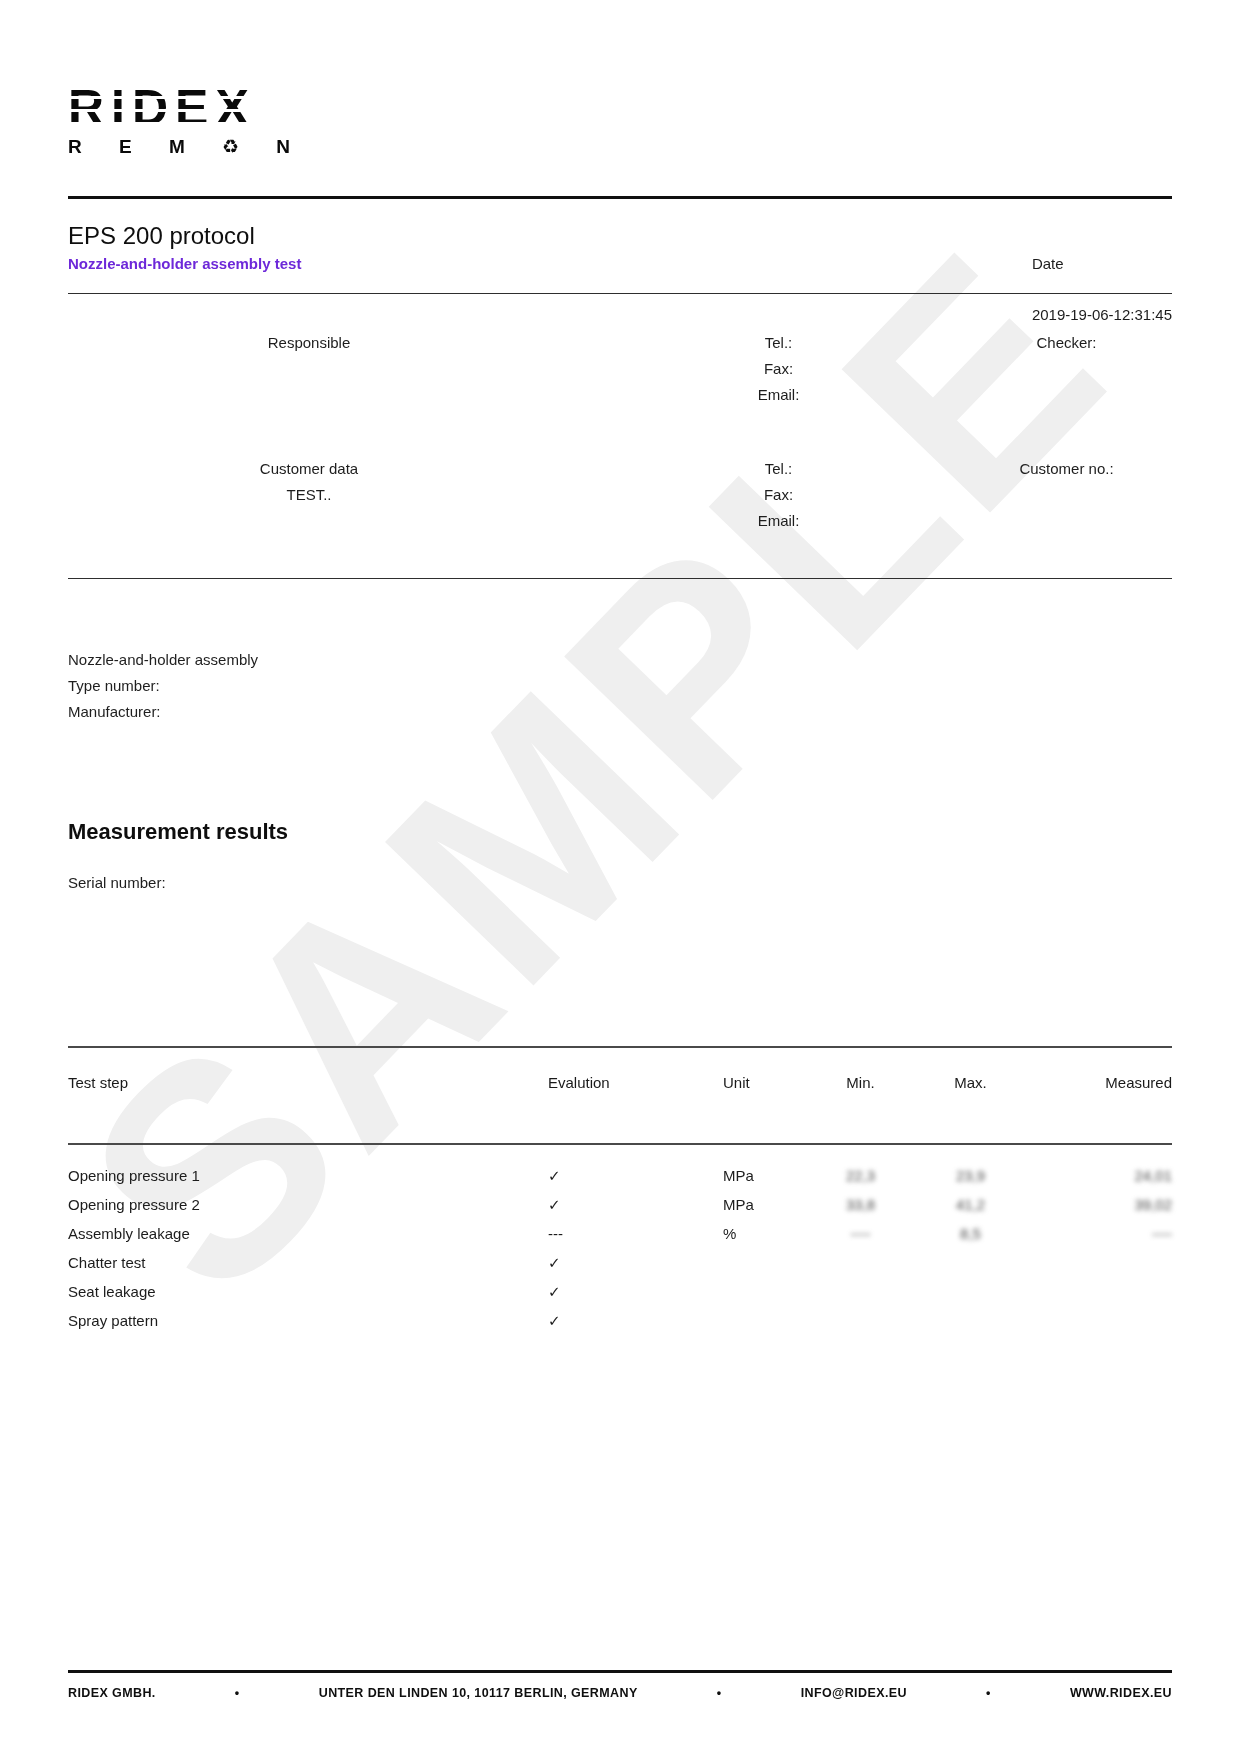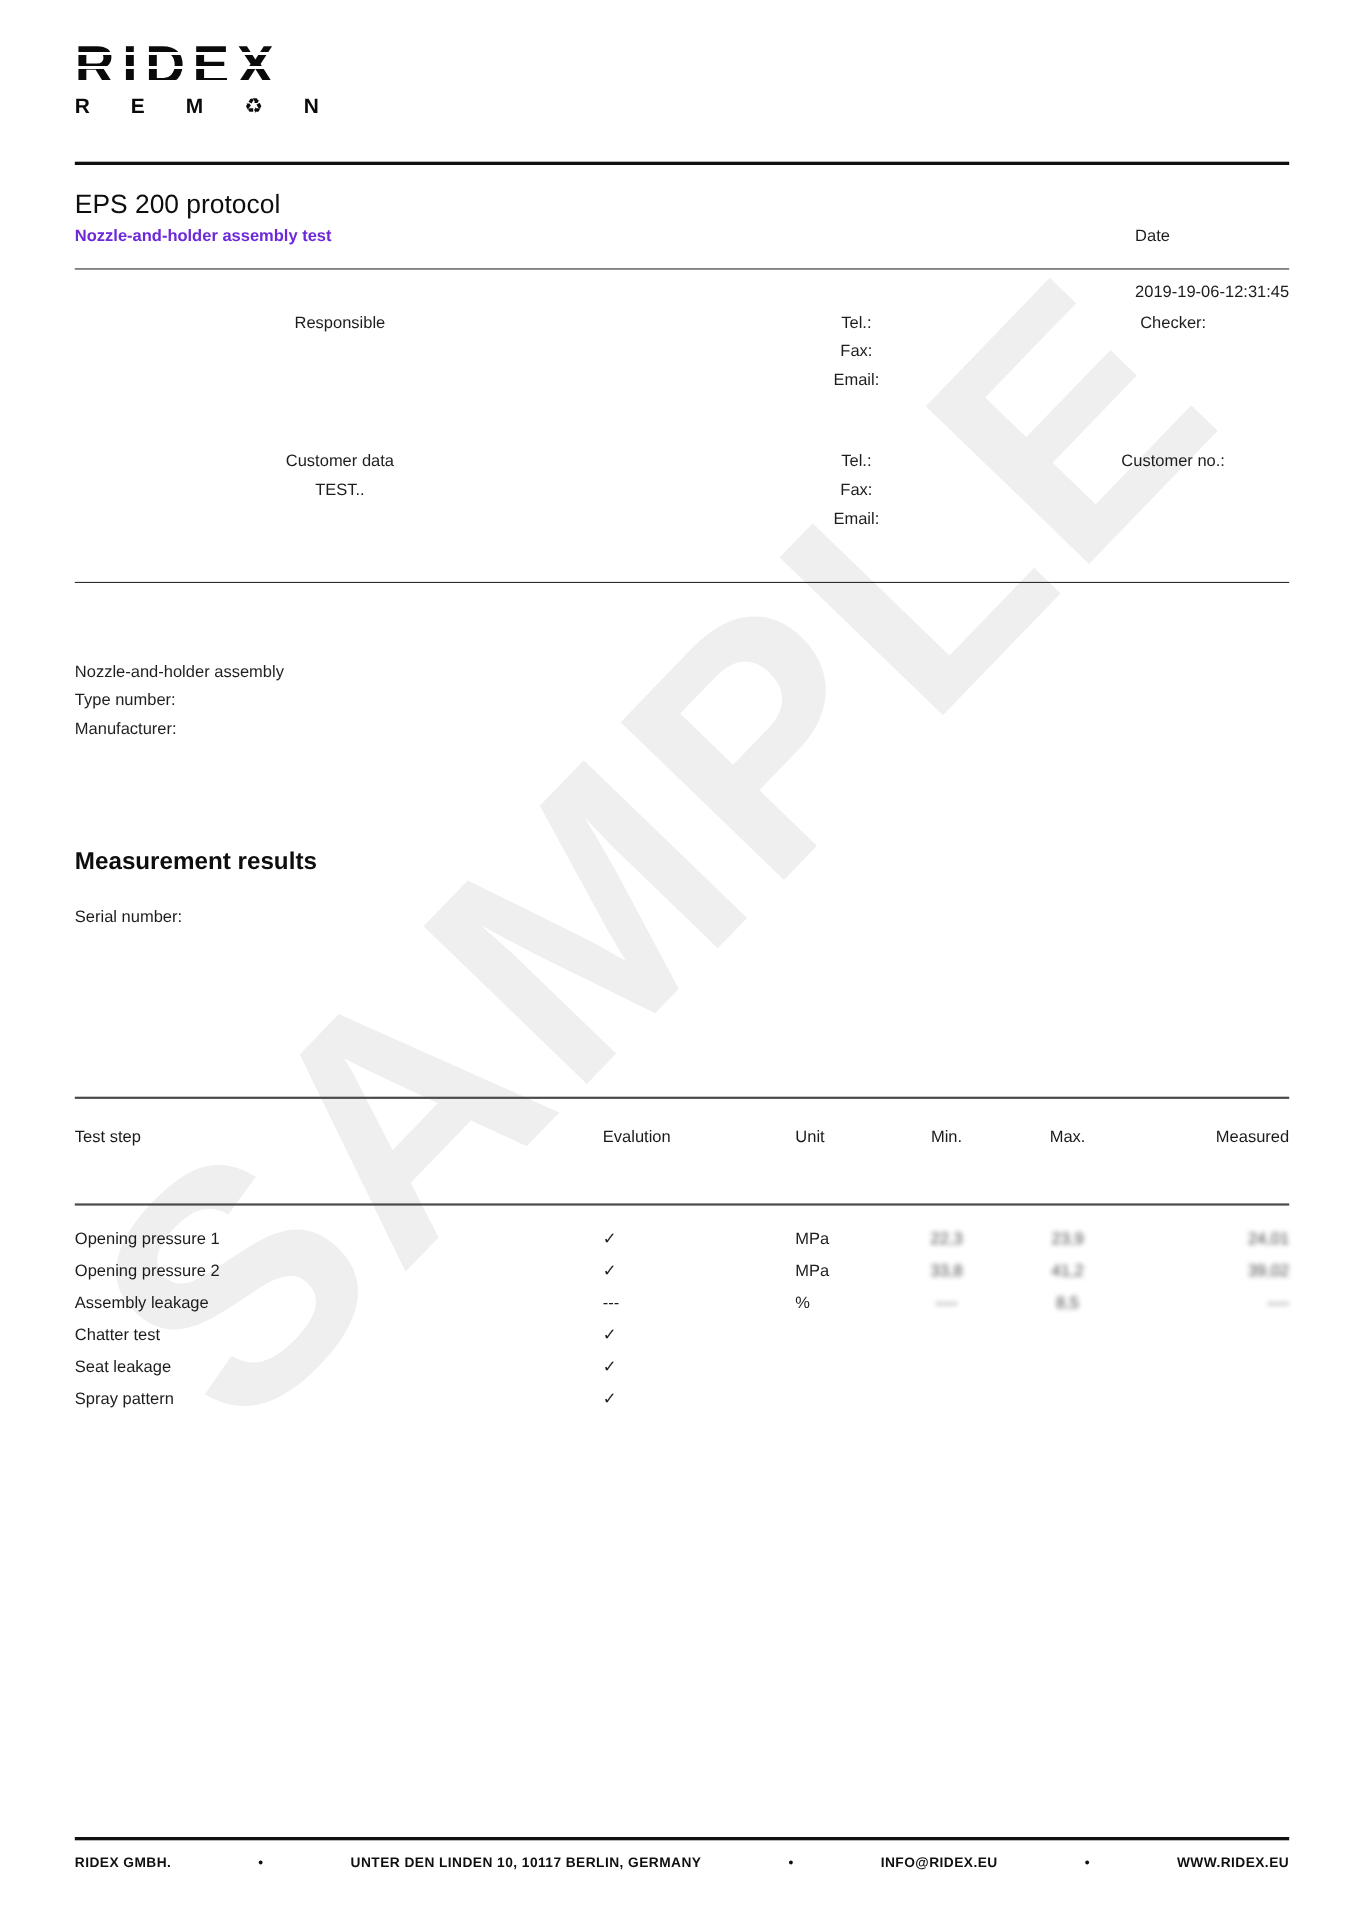--- a/index.html
+++ b/index.html
@@ -17,21 +17,21 @@
     position:absolute; left:48%; top:44%;
     transform:translate(-50%,-50%) rotate(-46deg);
     font-size:300px; font-weight:bold; letter-spacing:8px;
     color:#efefef; white-space:nowrap; z-index:0;
     user-select:none;
   }
   
   .content { position:relative; z-index:1; padding:0 68px; }
 
   
-  .logo { margin-top:37px; width:224px; }
+  .logo { margin-top:86px; width:224px; }
   .brand {
     font-weight:900; font-size:50px; line-height:45px; letter-spacing:7px;
     background:repeating-linear-gradient(to bottom,#0a0a0a 0 10px,#ffffff 10px 13px);
     -webkit-background-clip:text; background-clip:text; color:transparent;
   }
   @supports not ((-webkit-background-clip:text) or (background-clip:text)) {
     .brand { color:#0a0a0a; background:none; }
   }
   .brand-sub {
     display:flex; justify-content:space-between;

